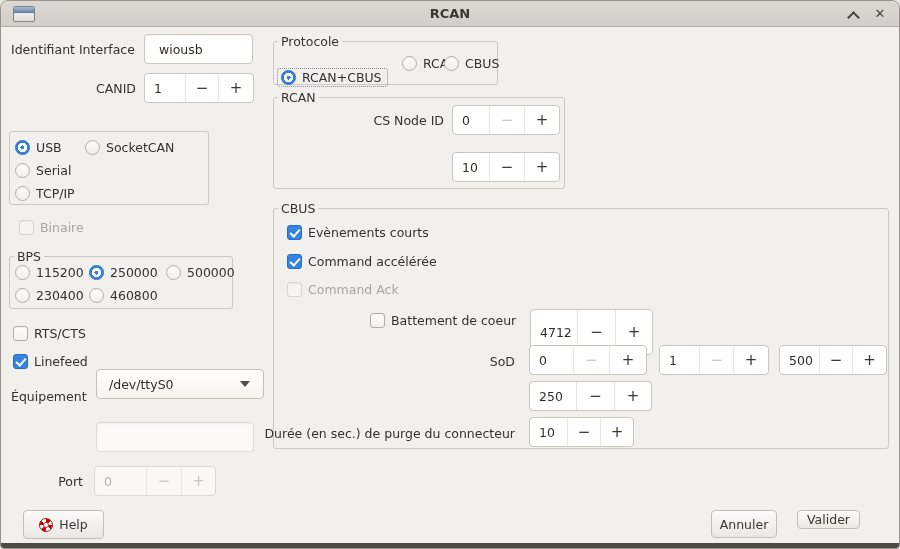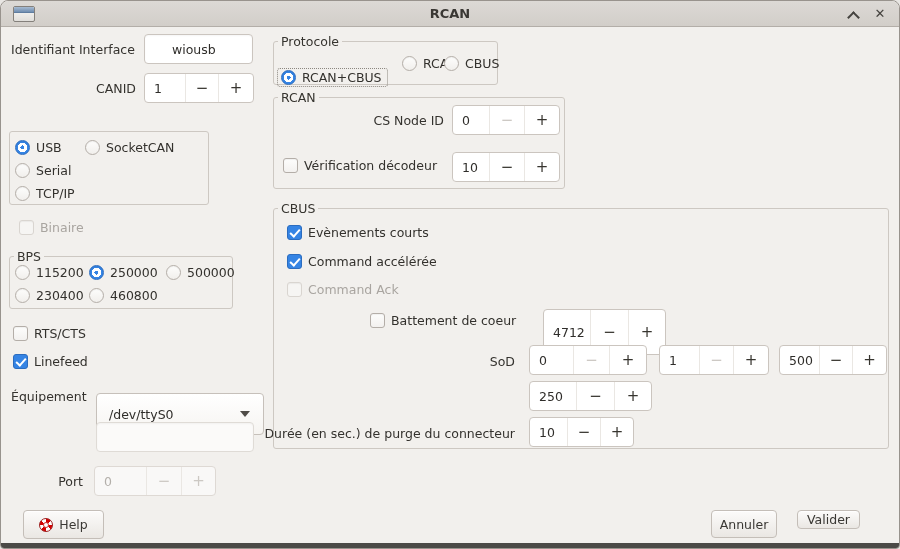--- a/index.html
+++ b/index.html
@@ -15,21 +15,21 @@
   .winicon::before{content:"";position:absolute;left:0;right:0;top:0;height:5px;
            background:linear-gradient(#a8bcd2,#6f8db0);border-bottom:1px solid #5f7da0;}
   .chevup{position:absolute;left:847px;top:8px;width:12px;height:10px;}
   .chevup::before{content:"";position:absolute;left:1px;top:4px;width:7px;height:7px;
            border-top:2px solid #45433f;border-left:2px solid #45433f;transform:rotate(45deg);}
   .closex{position:absolute;left:871px;top:4px;width:16px;height:18px;line-height:18px;text-align:center;
            font-size:13px;font-weight:bold;color:#45433f;}
   .lbl{position:absolute;font-size:12.5px;color:#34322e;display:flex;align-items:center;white-space:nowrap;}
   .lbl.r{justify-content:flex-end;}
   .entry{position:absolute;background:#fff;border:1px solid #cbc5bf;border-radius:4px;font-size:12.5px;
-         color:#2f2d2a;display:flex;align-items:center;padding:0 27px;box-shadow:inset 0 1px 2px rgba(0,0,0,.04);white-space:nowrap;}
+         color:#2f2d2a;display:flex;align-items:center;padding:0 14px;box-shadow:inset 0 1px 2px rgba(0,0,0,.04);white-space:nowrap;}
   .entry.dis{background:#fbfaf9;border-color:#dfdbd6;color:#a9a5a0;}
   .frame{position:absolute;border:1px solid #cdc8c2;border-radius:3px;}
   .ftitle{position:absolute;top:-9px;left:4px;background:#f2f0ed;padding:0 3px;font-size:12.5px;
           color:#36342f;height:17px;line-height:17px;white-space:nowrap;}
   .opt{position:absolute;display:flex;align-items:center;gap:6px;font-size:12.5px;color:#33312d;height:17px;white-space:nowrap;}
   .opt.gray span.txt,.opt.gray{color:#a9a5a0;}
   .radio{width:15px;height:15px;border-radius:50%;border:1px solid #b4aea8;flex:none;
          background:linear-gradient(#fdfdfc,#f1efec);box-shadow:inset 0 1px 1px rgba(0,0,0,.05);}
   .radio.on{border-color:#2b6cbf;background:radial-gradient(circle,#3584e4 0 2px,#ffffff 2px 4.5px,#3584e4 4.5px);}
   .cb{width:15px;height:15px;border-radius:3px;border:1px solid #b4aea8;flex:none;position:relative;
@@ -137,21 +137,21 @@
   <div class="opt" style="left:12px;top:324px">
     <span class="cb"></span>
     <span class="txt">RTS/CTS</span>
   </div>
   <div class="opt" style="left:12px;top:352px">
     <span class="cb on"></span>
     <span class="txt">Linefeed</span>
   </div>
 
   <div class="lbl" style="left:10px;top:381px;width:120px;height:28px">Équipement</div>
-  <div class="combo" style="left:95px;top:392px;width:168px;height:42px">
+  <div class="combo" style="left:95px;top:368px;width:168px;height:30px">
     <div class="ctext">/dev/ttyS0</div>
     <div class="carrow">
       <span class="tridown"></span>
     </div>
   </div>
 
   <div class="entry dis" style="left:95px;top:421px;width:158px;height:30px"></div>
 
   <div class="lbl r" style="left:10px;top:466px;width:72px;height:28px">Port</div>
   <div class="spin dis" style="left:93px;top:465px;width:122px;height:30px">
@@ -182,24 +182,20 @@
   </div>
 
   <div class="frame" style="left:272px;top:96px;width:292px;height:92px">
     <div class="ftitle">RCAN</div>
     <div class="lbl r" style="left:20px;top:8px;width:150px;height:28px">CS Node ID</div>
     <div class="spin" style="left:178px;top:7px;width:108px;height:30px">
       <div class="sv" style="flex:1">0</div>
       <div class="sb m off" style="width:35px">−</div>
       <div class="sb" style="width:34px">+</div>
     </div>
-    <div class="opt" style="left:9px;top:59px">
-      <span class="cb"></span>
-      <span class="txt">Vérification décodeur</span>
-    </div>
     <div class="spin" style="left:178px;top:54px;width:108px;height:30px">
       <div class="sv" style="flex:1">10</div>
       <div class="sb m" style="width:35px">−</div>
       <div class="sb" style="width:34px">+</div>
     </div>
   </div>
 
   <div class="frame" style="left:272px;top:207px;width:616px;height:241px">
     <div class="ftitle">CBUS</div>
 
@@ -213,21 +209,21 @@
     </div>
     <div class="opt gray" style="left:13px;top:72px">
       <span class="cb dis"></span>
       <span class="txt">Command Ack</span>
     </div>
 
     <div class="opt" style="left:96px;top:103px">
       <span class="cb"></span>
       <span class="txt">Battement de coeur</span>
     </div>
-    <div class="spin" style="left:269px;top:100px;width:123px;height:46px">
+    <div class="spin" style="left:256px;top:100px;width:123px;height:46px">
       <div class="sv" style="flex:1">4712</div>
       <div class="sb m" style="width:38px">−</div>
       <div class="sb" style="width:36px">+</div>
     </div>
 
     <div class="lbl r" style="left:0px;top:138px;width:241px;height:28px">SoD</div>
     <div class="spin" style="left:255px;top:136px;width:118px;height:30px">
       <div class="sv" style="flex:1">0</div>
       <div class="sb m off" style="width:36px">−</div>
       <div class="sb" style="width:36px">+</div>

